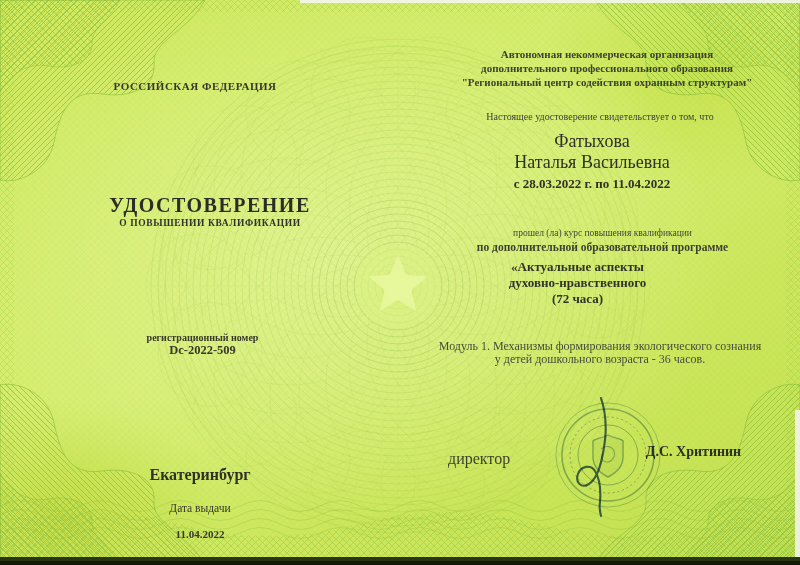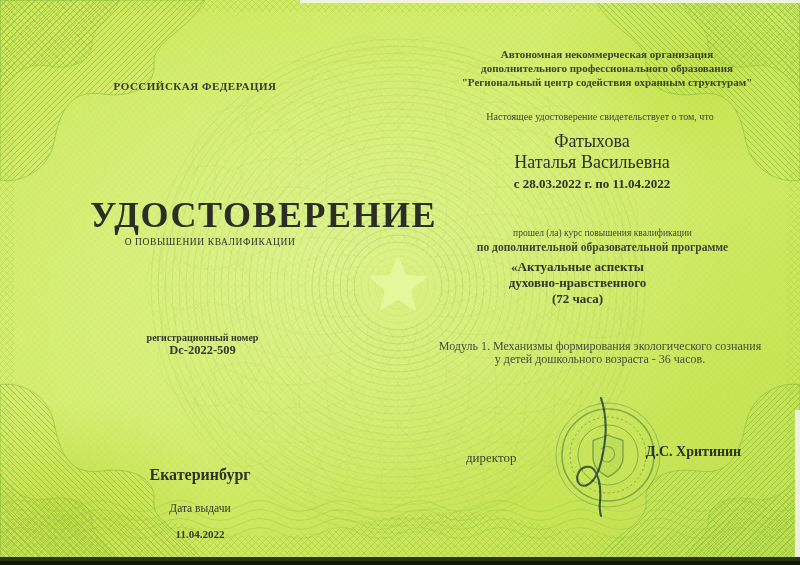--- a/index.html
+++ b/index.html
@@ -19,30 +19,30 @@
   .country{left:90px;top:80px;width:210px;font-size:11px;font-weight:bold;letter-spacing:.5px;}
   .org{left:437px;top:47px;width:340px;font-size:11px;font-weight:bold;line-height:14px;color:#3c4030;}
   .attest{left:430px;top:111px;width:340px;font-size:10px;color:#3e4033;}
   .holder{left:427px;top:131px;width:330px;font-size:18px;font-weight:normal;line-height:21px;color:#2f3027;}
   .dates{left:427px;top:176px;width:330px;font-size:13px;font-weight:bold;color:#2f3027;}
   .course1{left:430px;top:228px;width:345px;font-size:9.5px;color:#44483a;}
   .course2{left:430px;top:241px;width:345px;font-size:11.5px;font-weight:600;color:#3c4030;}
   .program{left:405px;top:259px;width:345px;font-size:13px;font-weight:bold;line-height:16px;color:#313228;}
   .module{left:425px;top:340px;width:350px;font-size:12px;line-height:12.5px;color:#474c3c;}
   .doctitle{left:80px;top:194px;width:260px;}
-  .doctitle .t1{font-size:36px;font-weight:bold;letter-spacing:1.5px;color:#2c2d24;margin-left:10px;}
-  .doctitle .t2{font-size:9.5px;font-weight:normal;letter-spacing:.6px;margin-top:1px;color:#31322a;}
+  .doctitle .t1{font-size:20px;font-weight:bold;letter-spacing:1.5px;color:#2c2d24;}
+  .doctitle .t2{font-size:9.5px;font-weight:bold;letter-spacing:.6px;margin-top:1px;color:#31322a;}
   .reg{left:100px;top:332px;width:205px;}
   .reg .r1{font-size:10px;font-weight:bold;}
   .reg .r2{font-size:12.5px;font-weight:bold;margin-top:0;}
   .issue{left:105px;top:466px;width:190px;}
   .issue .c1{font-size:16px;font-weight:bold;color:#2f3027;}
   .issue .c2{font-size:11.5px;margin-top:18px;}
   .issue .c3{font-size:11px;font-weight:bold;margin-top:14px;}
-  .dirtitle{left:466px;top:450px;font-size:13px;color:#3c4030;}
+  .dirtitle{left:448px;top:450px;font-size:16px;color:#3c4030;}
   .dirname{left:626px;top:444px;width:135px;font-size:14px;font-weight:bold;color:#2f3027;}
   .stamp{left:552px;top:399px;opacity:.8;mix-blend-mode:multiply;}
   .sign{left:565px;top:392px;mix-blend-mode:multiply;}
 </style>
 </head>
 <body>
 
 <div class="cert">
 
   <svg class="bg" width="800" height="565" viewBox="0 0 800 565">

